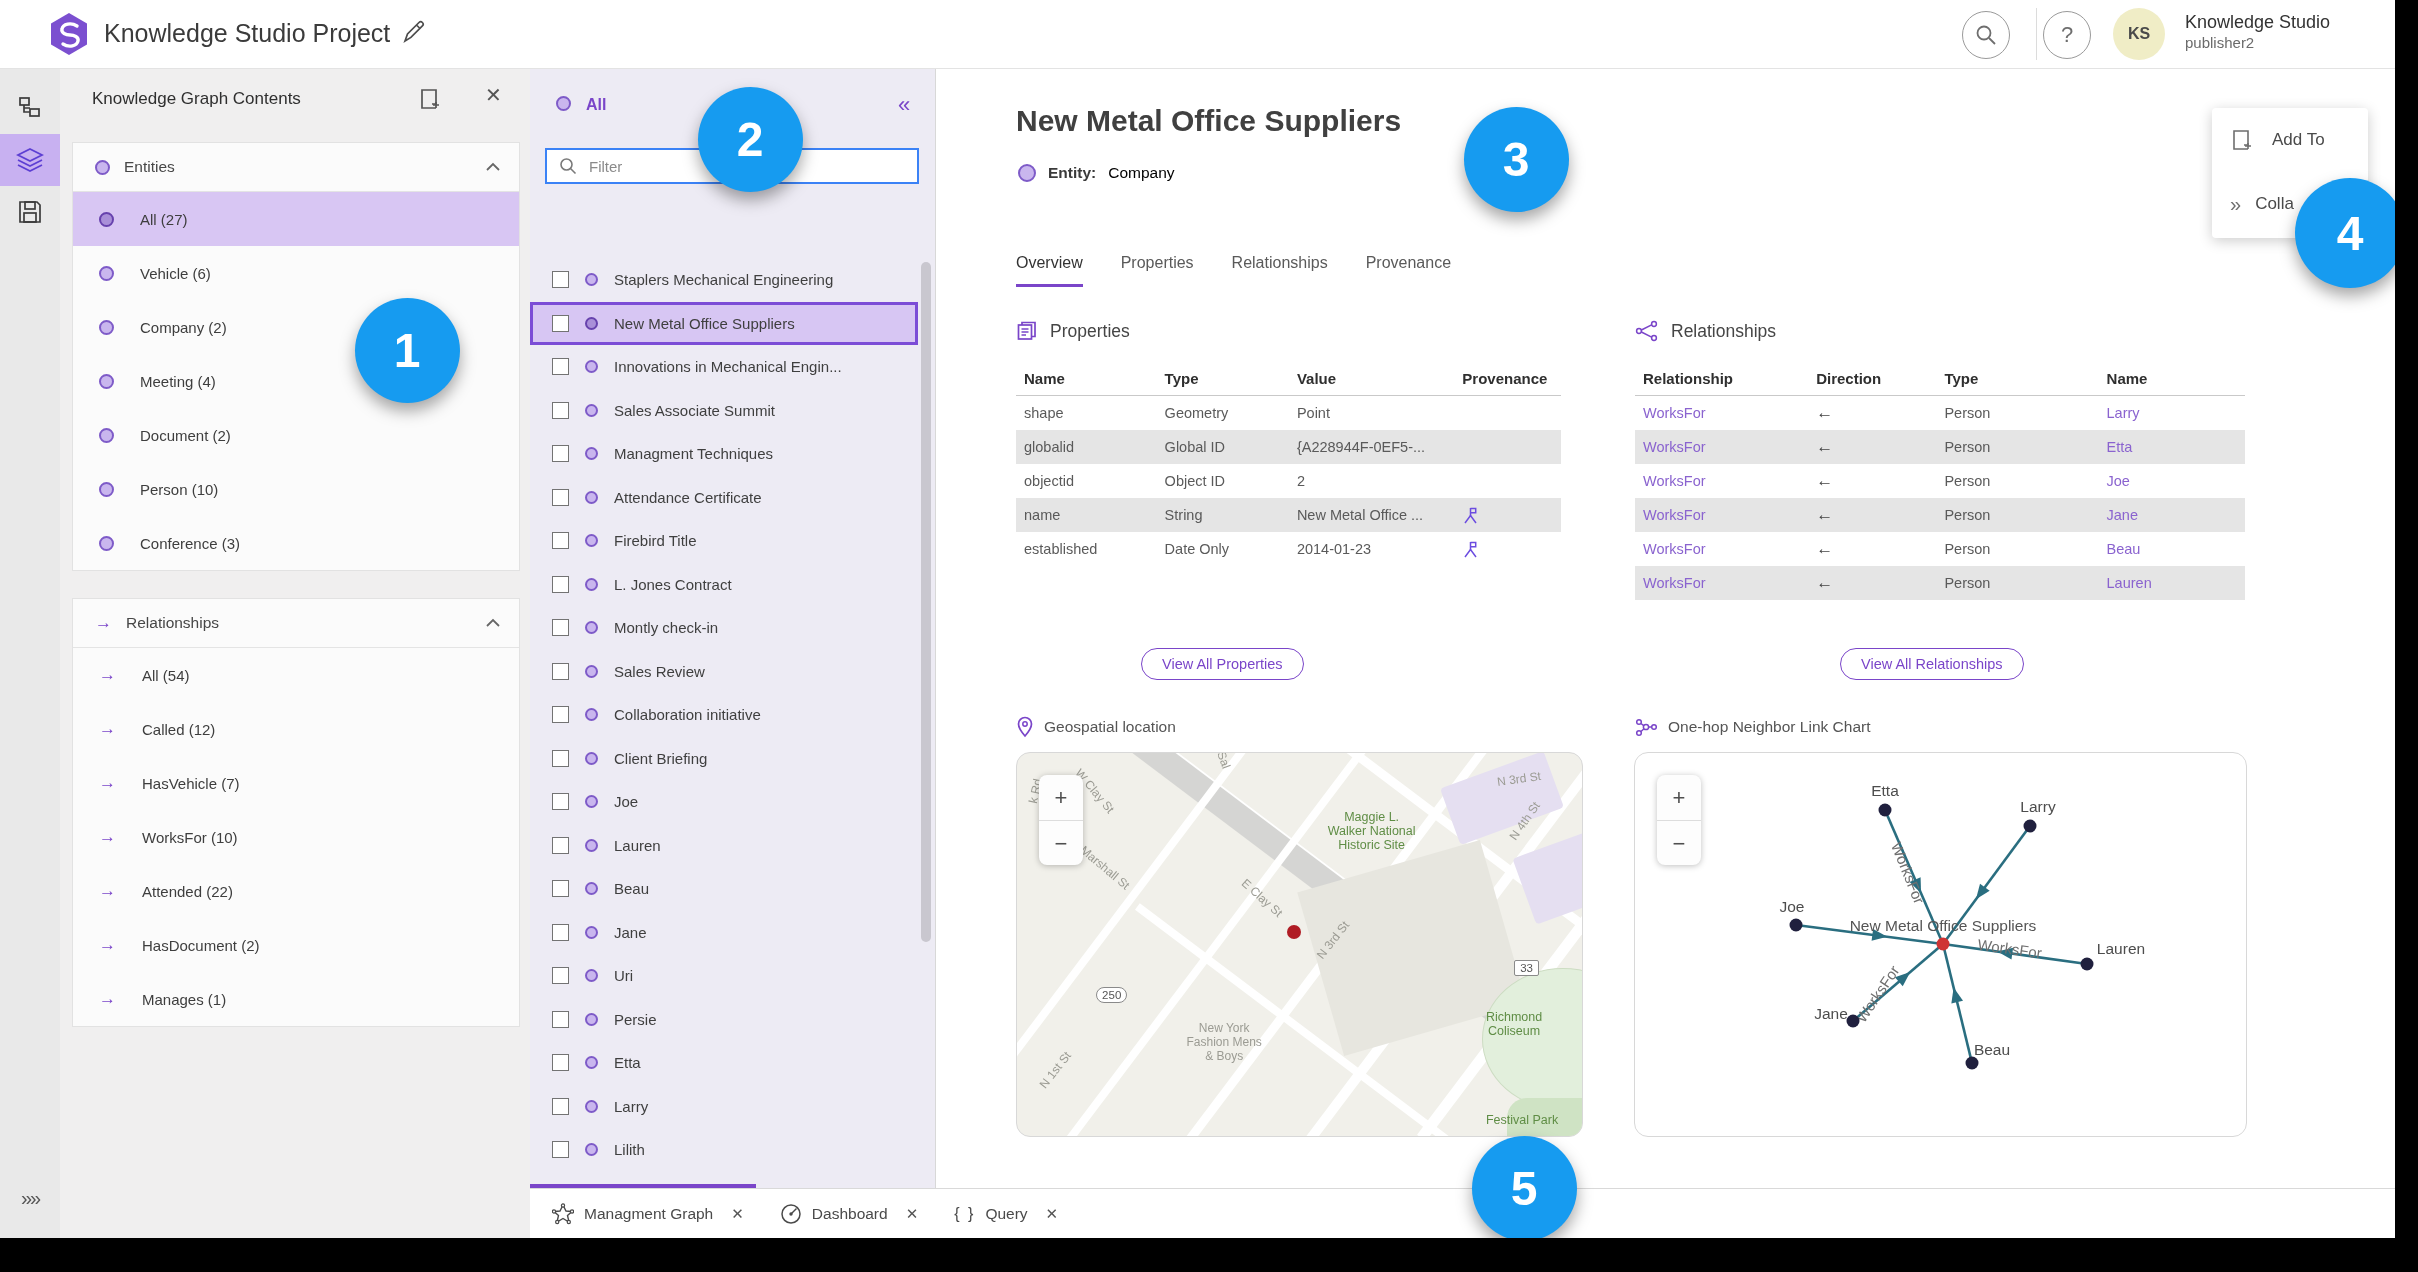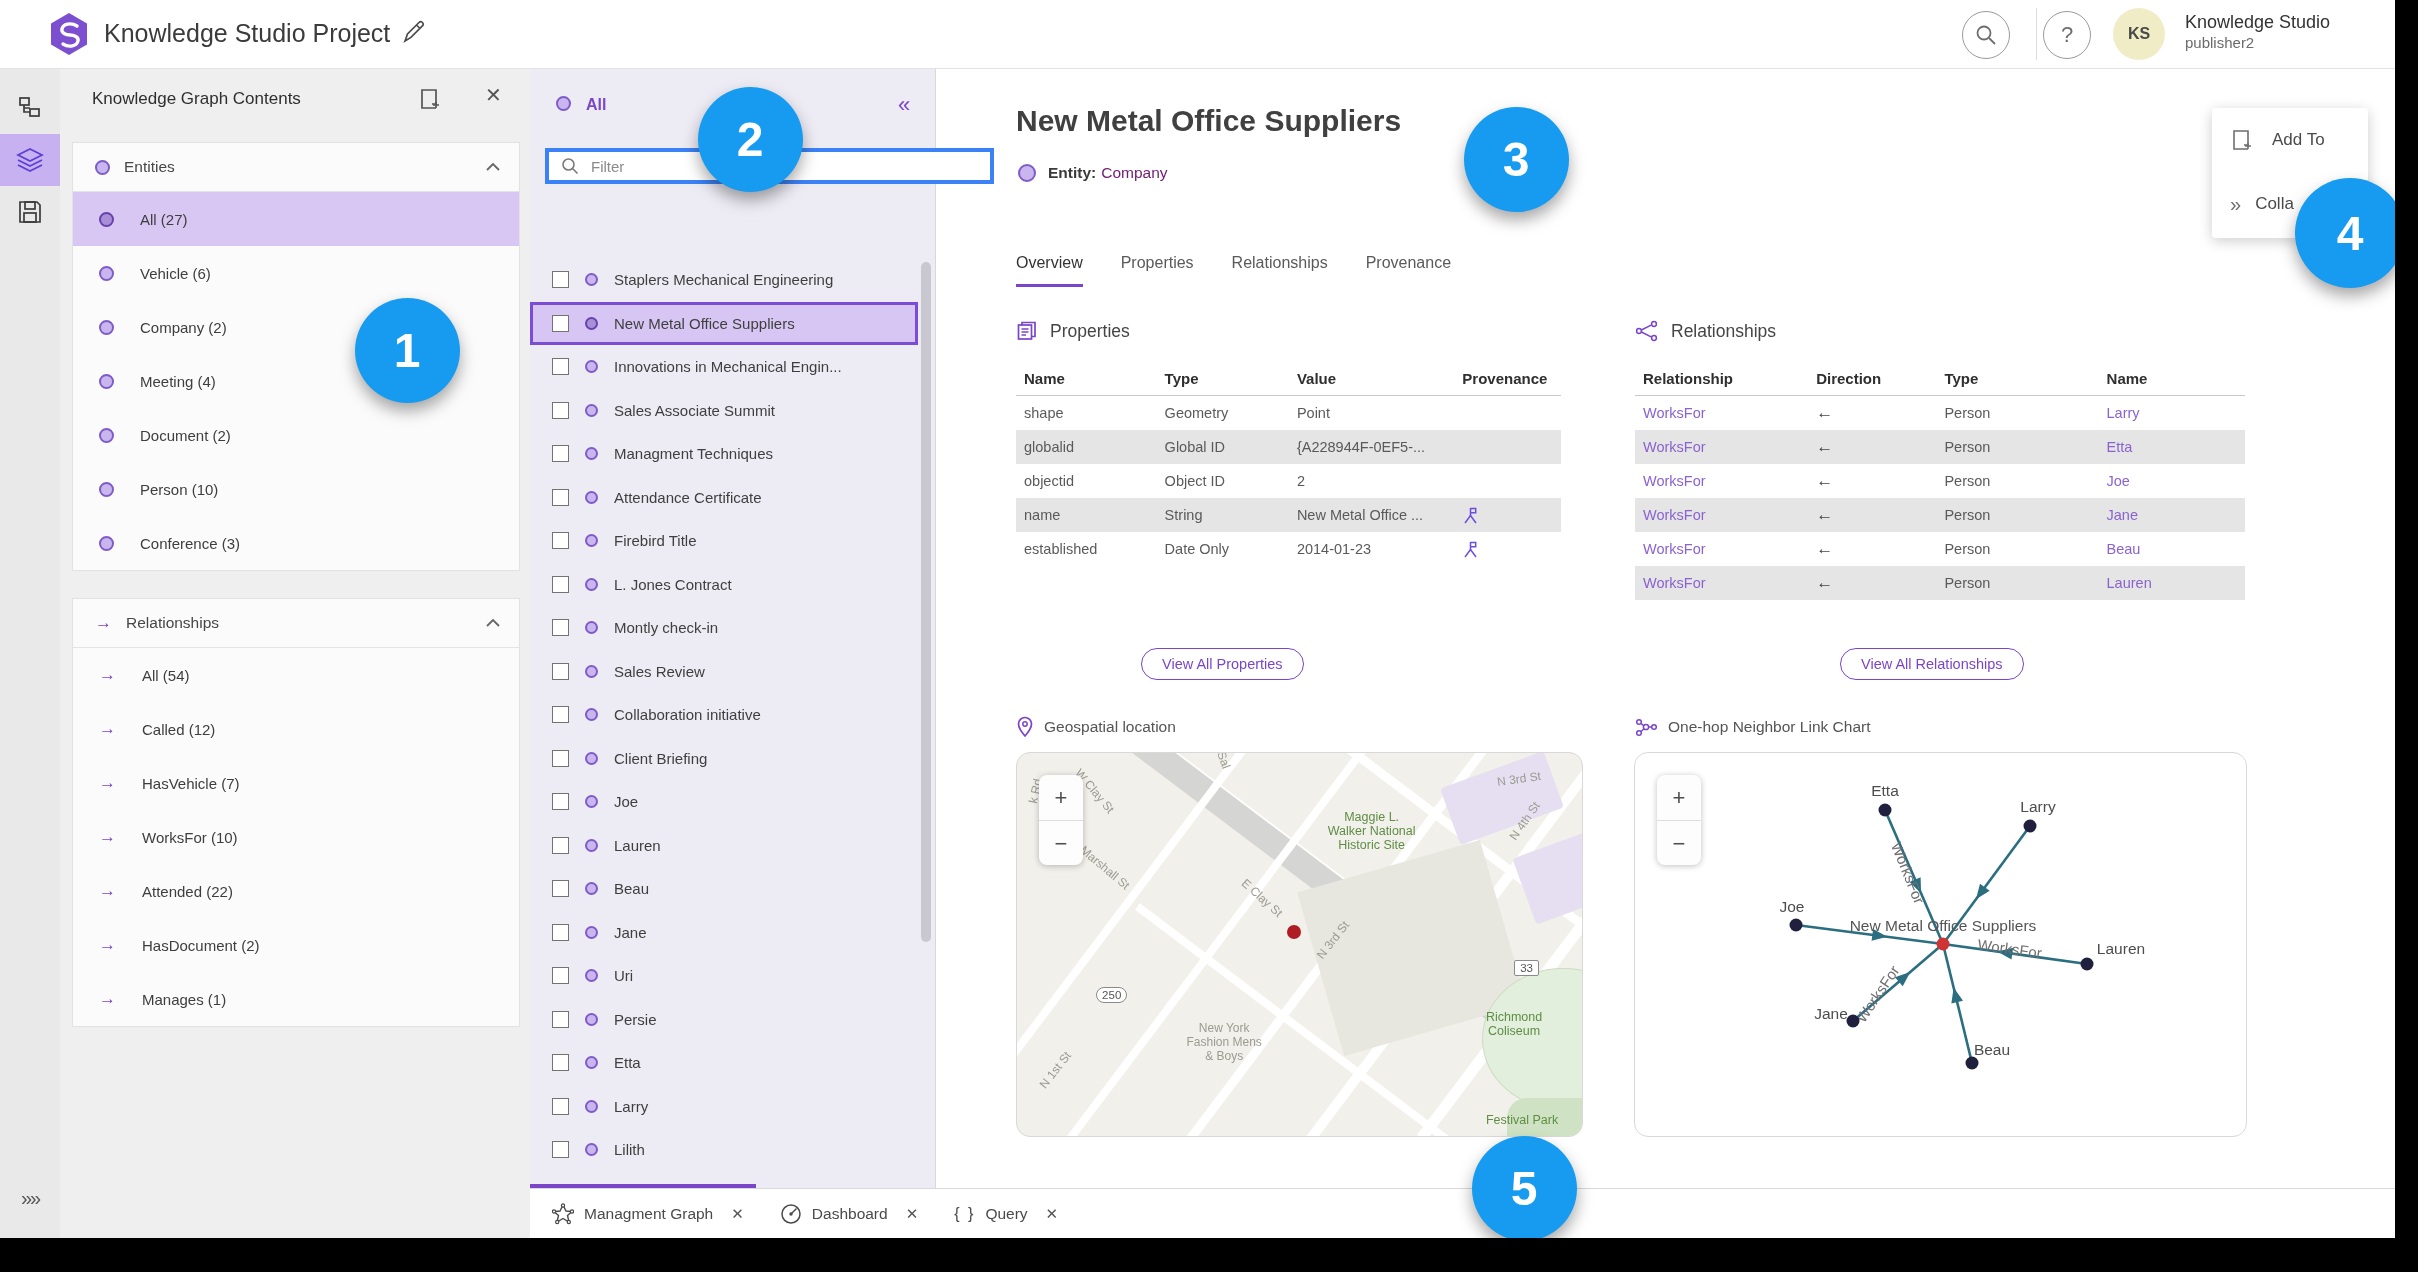--- a/index.html
+++ b/index.html
@@ -39,39 +39,39 @@
   .ent-row .lbl{margin-left:26px;}
   .ecirc{width:15px;height:15px;border-radius:50%;background:#c9b6ee;border:2px solid #7e5bc8;box-sizing:border-box;}
   .ecirc.dark{background:#a98fd8;border-color:#6742ad;}
   .ecirc.sm{width:13px;height:13px;}
   .rarrow{color:#7a45c9;font-size:17px;width:17px;text-align:center;}
   
   #list-panel{left:530px;top:68px;width:405px;height:1120px;background:#edebf4;border-right:1px solid #d8d8d8;z-index:4;}
   #list-head-circ{left:26px;top:28px;}
   #list-head-label{left:56px;top:28px;font-size:16px;font-weight:bold;color:#7a45c9;}
   #list-collapse{left:368px;top:24px;font-size:22px;color:#7a45c9;}
-  #filter-box{left:15px;top:80px;width:449px;height:36px;background:#fff;border:4px solid #3b82f6;display:flex;align-items:center;box-sizing:border-box;}
+  #filter-box{left:15px;top:80px;width:374px;height:36px;background:#fff;border:2px solid #3b82f6;display:flex;align-items:center;box-sizing:border-box;}
   #filter-input{border:none;outline:none;font-size:15px;color:#333;width:300px;background:transparent;font-family:inherit;}
   #filter-input::placeholder{color:#8a8a8a;}
   #selectall-row{left:15px;top:142px;width:374px;height:36px;display:flex;align-items:center;}
   #selectall-label{font-size:15px;color:#3a3a3a;margin-left:18px;}
   #selectall-add{margin-left:auto;margin-right:4px;}
   .cbx{width:17px;height:17px;background:#fff;border:1.6px solid #737373;box-sizing:border-box;flex:0 0 auto;}
   #node-list{left:0;top:190px;width:405px;}
   .node-row{position:relative;height:43.5px;display:flex;align-items:center;padding-left:22px;}
   .node-row .lbl{margin-left:16px;font-size:15px;color:#3f3f3f;white-space:nowrap;}
   .node-row .ecirc{margin-left:16px;}
   .node-row.sel{background:#d7c6f3;outline:3px solid #7b4cd6;outline-offset:-3px;width:388px;box-sizing:border-box;}
   #list-scrollbar{left:391px;top:194px;width:10px;height:680px;background:#c9c7cf;border-radius:5px;z-index:6;}
   
   #main{left:935px;top:68px;width:1460px;height:1120px;background:#fff;}
   #detail-title{left:81px;top:36px;font-size:30px;font-weight:600;color:#404040;}
   #entity-row{left:83px;top:96px;display:flex;align-items:center;}
   #entity-label{font-size:15.5px;font-weight:bold;color:#3a3a3a;margin-left:12px;}
-  #entity-type{font-size:15.5px;color:#701a75;margin-left:5px;}
+  #entity-type{font-size:15.5px;color:#000000;margin-left:12px;}
   #tabs{left:81px;top:186px;display:flex;gap:38px;}
   .tab{font-size:16px;color:#5a5a5a;padding-bottom:12px;}
   .tab.active{color:#333;border-bottom:3.5px solid #7a45c9;text-align:center;}
   .sec-title{display:flex;align-items:center;gap:12px;font-size:17.5px;color:#454545;}
   #props-head{left:81px;top:252px;}
   #rels-head{left:700px;top:252px;}
   table.dt{border-collapse:collapse;font-size:14.5px;color:#5a5a5a;}
   table.dt th{text-align:left;font-weight:bold;color:#2f2f2f;padding:6px 4px 8px 8px;border-bottom:1px solid #c9c9c9;font-size:15px;}
   table.dt td{padding:7px 4px 7px 8px;height:20px;}
   table.dt tr.alt{background:#e5e5e5;}

